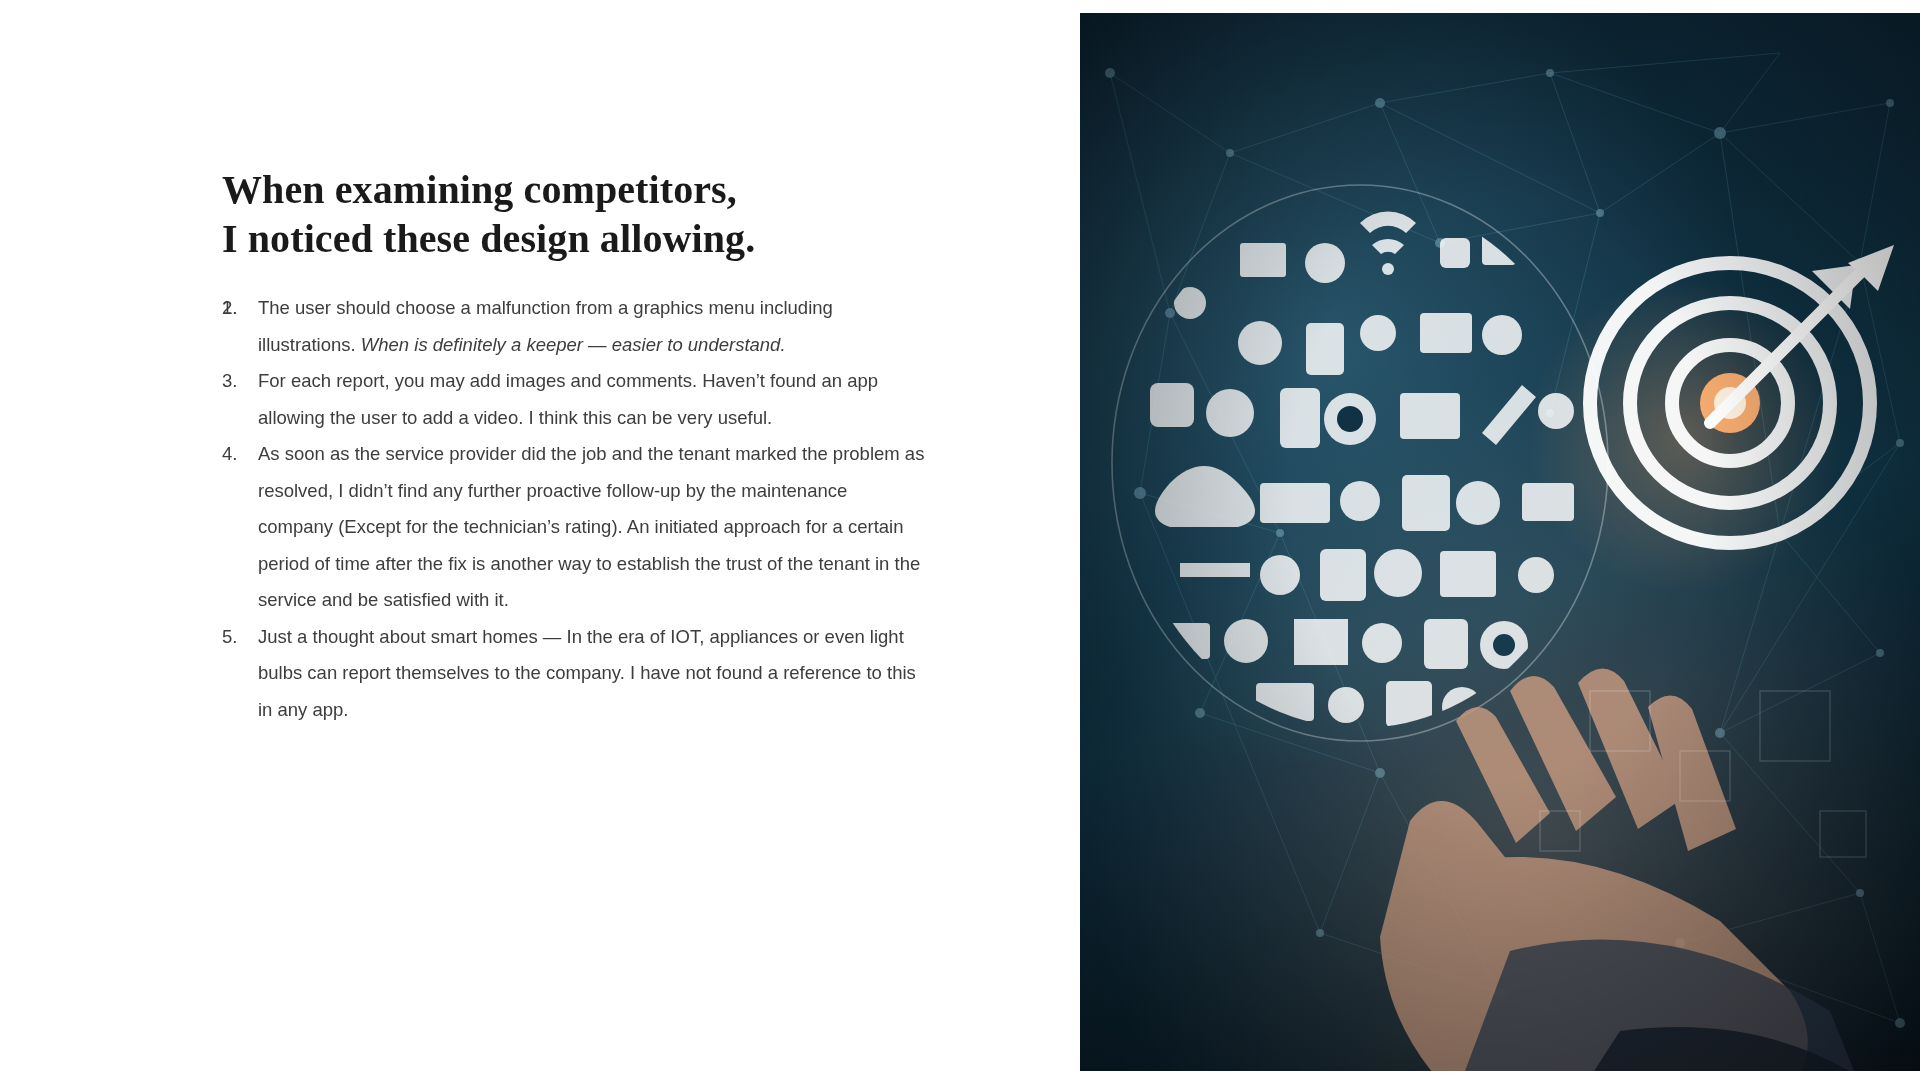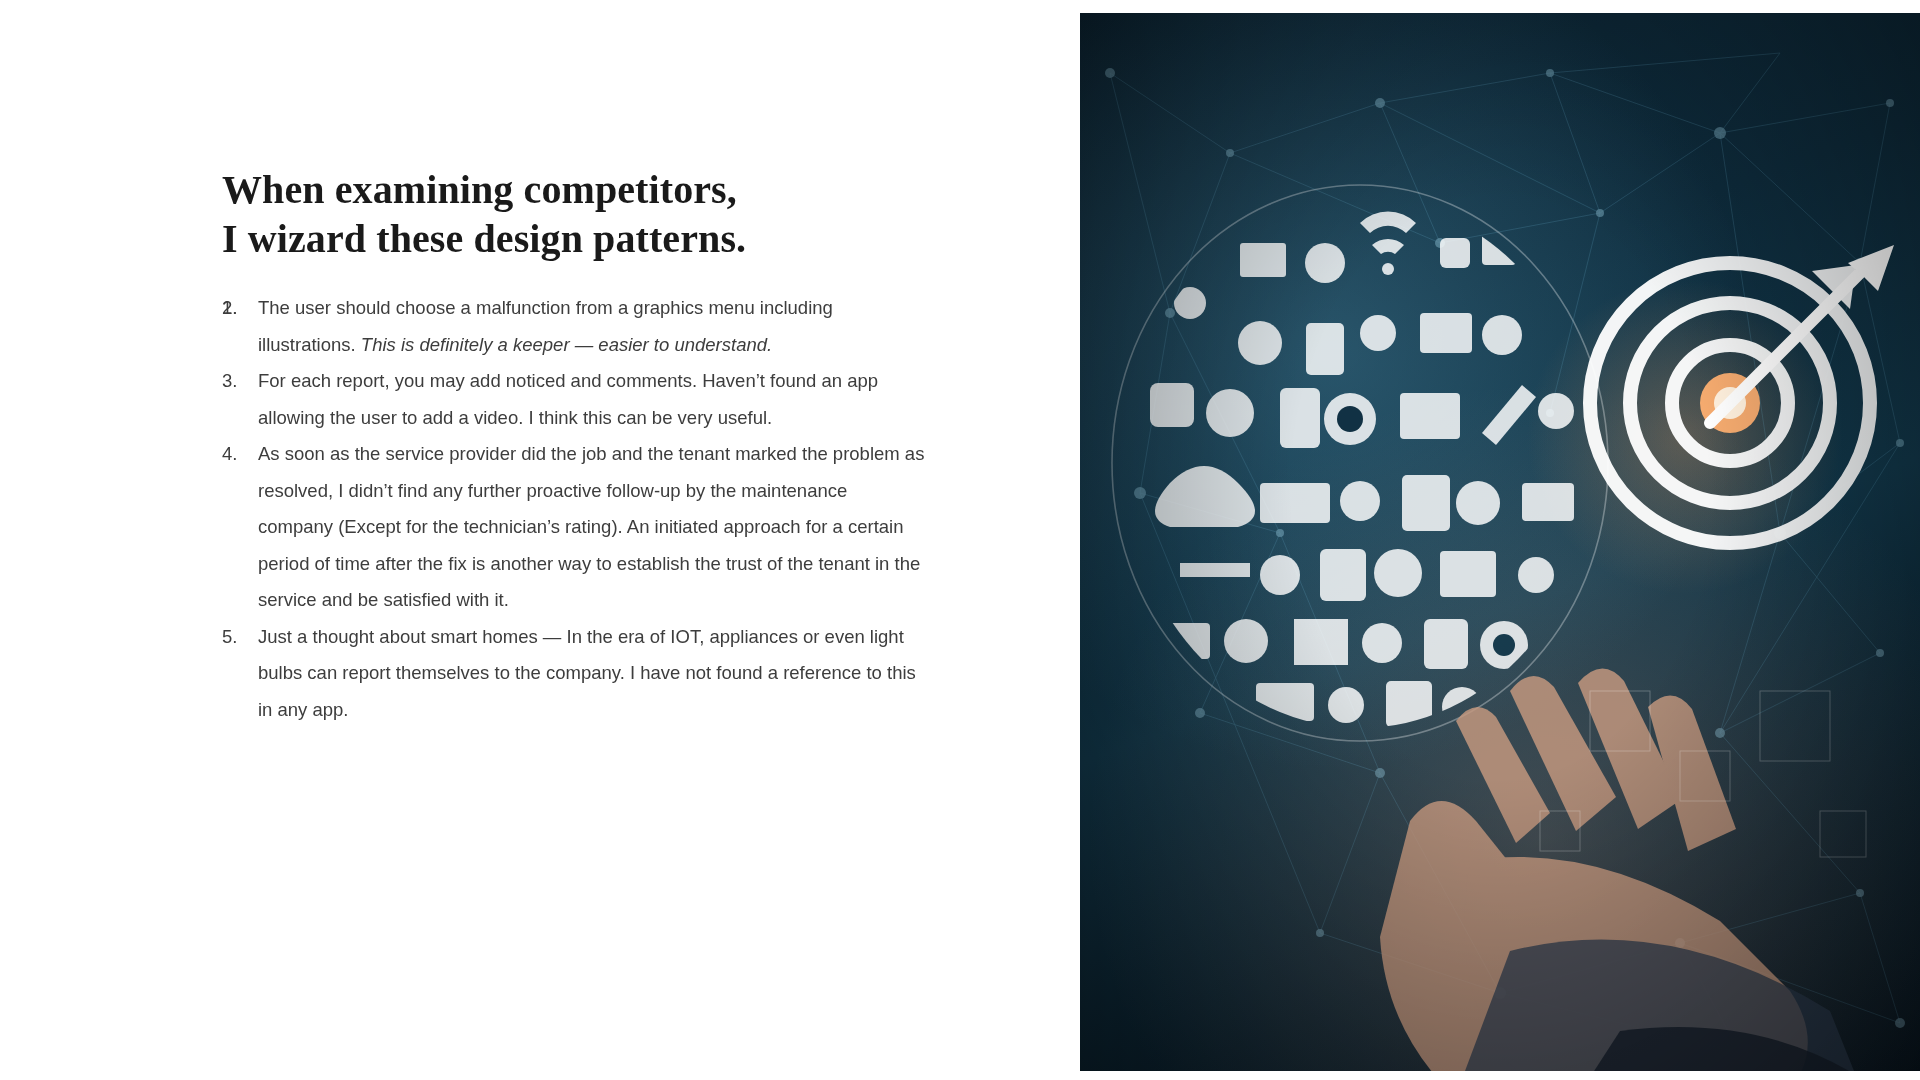--- a/index.html
+++ b/index.html
@@ -132,34 +132,34 @@
 </style>
 </head>
 <body>
 
 <div class="slide">
 
   <div class="left-pane">
 
     <h1 class="headline">
       <span class="line">When examining competitors,</span>
-      <span class="line">I wizard these design patterns.</span>
+      <span class="line">I noticed these design allowing.</span>
     </h1>
 
     <ol class="points">
       <li class="point">
         <span class="num">1.</span>
       </li>
       <li class="point">
         <span class="num">2.</span>
-        <span class="body"><span>The user should choose a malfunction from a graphics menu including illustrations. </span><span class="ital">This is definitely a keeper — easier to understand.</span></span>
+        <span class="body"><span>The user should choose a malfunction from a graphics menu including illustrations. </span><span class="ital">When is definitely a keeper — easier to understand.</span></span>
       </li>
       <li class="point">
         <span class="num">3.</span>
-        <span class="body"><span>For each report, you may add noticed and comments. Haven’t found an app allowing the user to add a video. I think this can be very useful.</span><span class="ital"></span></span>
+        <span class="body"><span>For each report, you may add images and comments. Haven’t found an app allowing the user to add a video. I think this can be very useful.</span><span class="ital"></span></span>
       </li>
       <li class="point">
         <span class="num">4.</span>
         <span class="body"><span>As soon as the service provider did the job and the tenant marked the problem as resolved, I didn’t find any further proactive follow-up by the maintenance company (Except for the technician’s rating). An initiated approach for a certain period of time after the fix is another way to establish the trust of the tenant in the service and be satisfied with it.</span><span class="ital"></span></span>
       </li>
       <li class="point">
         <span class="num">5.</span>
         <span class="body"><span>Just a thought about smart homes — In the era of IOT, appliances or even light bulbs can report themselves to the company. I have not found a reference to this in any app.</span><span class="ital"></span></span>
       </li>
     </ol>

